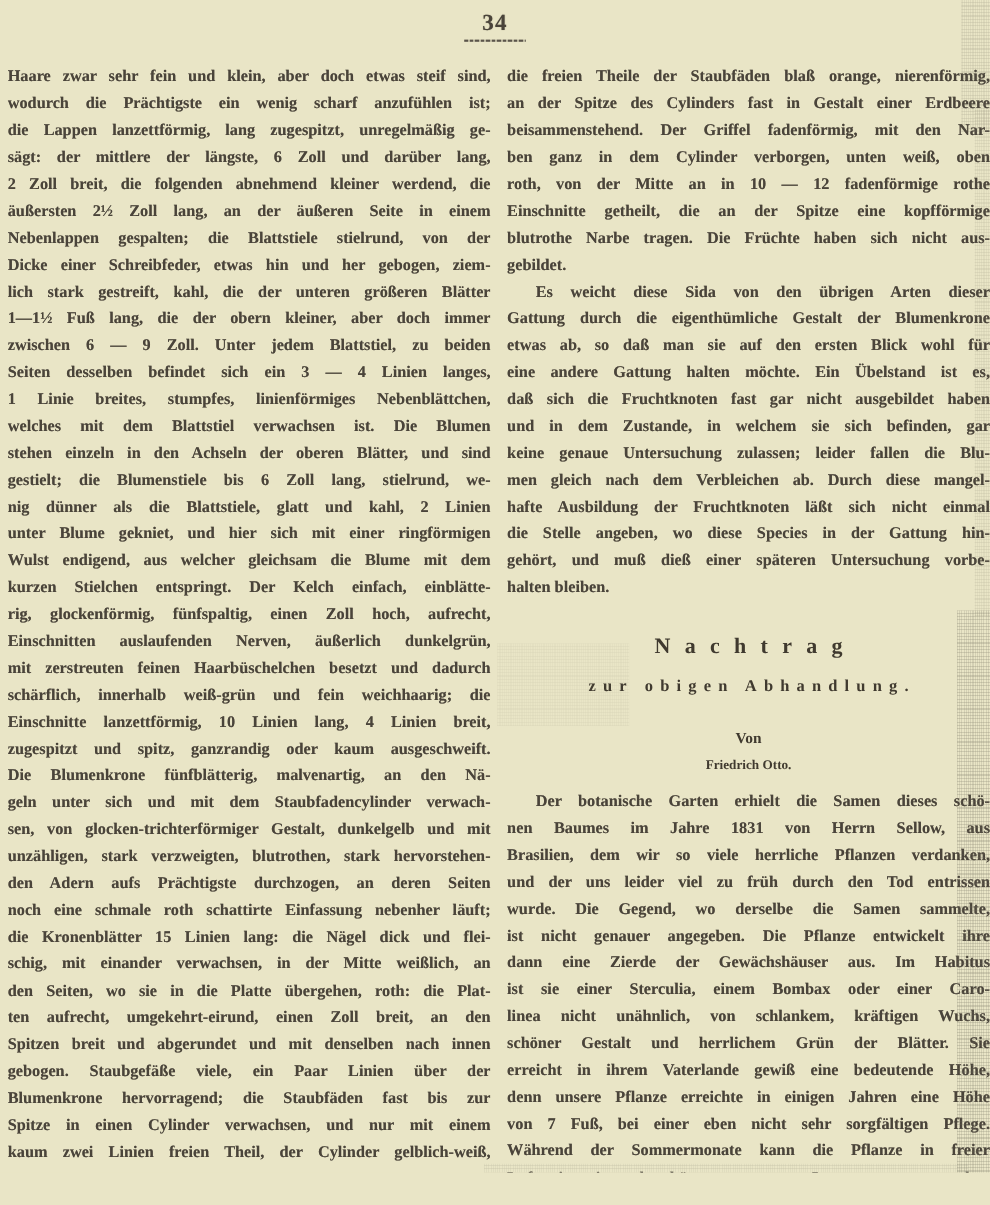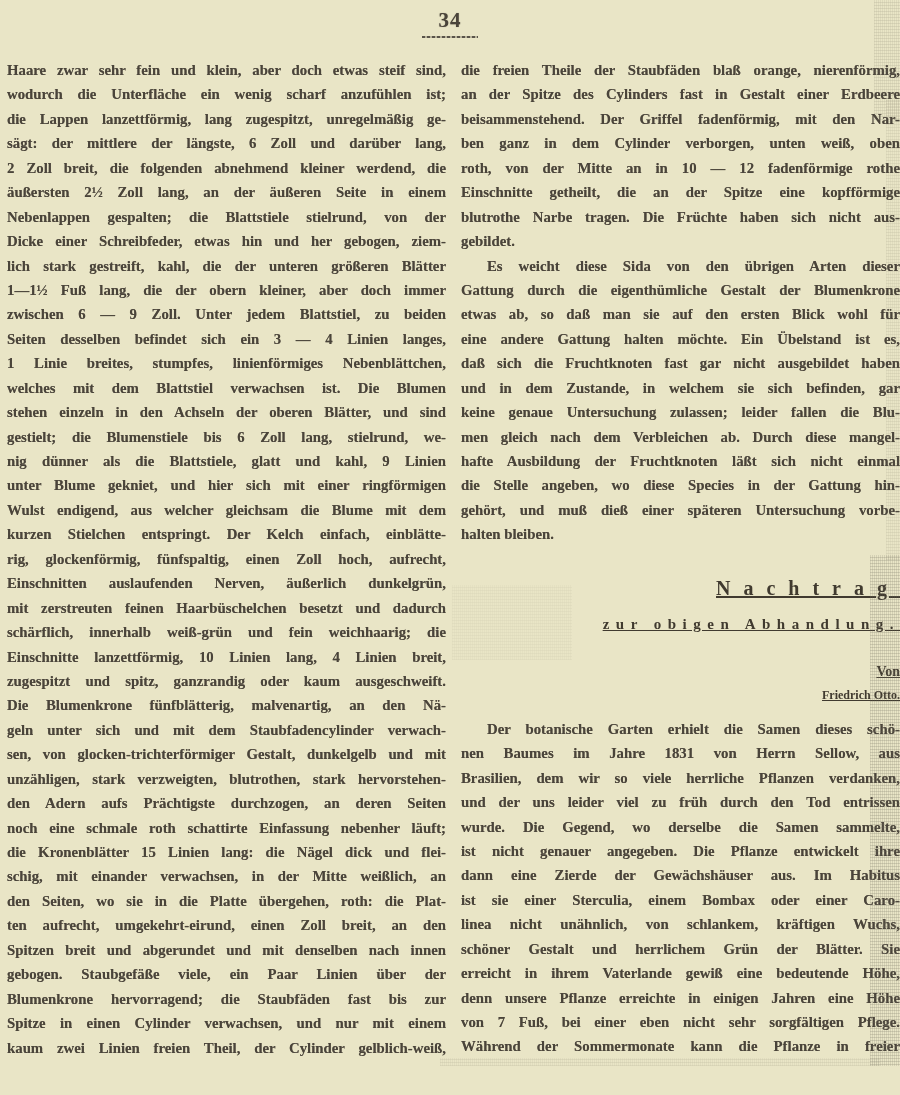--- a/index.html
+++ b/index.html
@@ -40,21 +40,21 @@
     color: #4a443a;
     line-height: 24.45px; height: 24.45px;
     text-align: justify; text-align-last: justify;
     white-space: nowrap; overflow: hidden;
     text-shadow: 0 0 0.6px rgba(74,68,58,.55);
   }
   .para .line:last-child { text-align-last: left; }
   .para.continued .line:last-child { text-align-last: justify; }
   .line.indent { text-indent: 26px; }
   
-  .nachtrag { text-align: right; margin: 28px 0 12px; color: #403a2f; text-decoration: underline; }
+  .nachtrag { text-align: center; margin: 28px 0 12px; color: #403a2f; }
   .n-title {
     font-size: 20px; font-weight: 700;
     letter-spacing: 13px; text-indent: 13px;
     line-height: 26px; margin-bottom: 13px;
   }
   .n-sub {
     font-size: 15px; font-weight: 700;
     letter-spacing: 6.5px; text-indent: 6.5px;
     line-height: 20px; margin-bottom: 31px;
   }
@@ -81,36 +81,36 @@
   <header class="page-header">
     <div class="page-number">34</div>
     <div class="header-rule"></div>
   </header>
 
   <div class="columns">
 
     <div class="col">
       <div class="para continued">
           <div class="line">Haare zwar sehr fein und klein, aber doch etwas steif sind,</div>
-          <div class="line">wodurch die Unterfläche ein wenig scharf anzufühlen ist;</div>
+          <div class="line">wodurch die Prächtigste ein wenig scharf anzufühlen ist;</div>
           <div class="line">die Lappen lanzettförmig, lang zugespitzt, unregelmäßig ge-</div>
           <div class="line">sägt: der mittlere der längste, 6 Zoll und darüber lang,</div>
           <div class="line">2 Zoll breit, die folgenden abnehmend kleiner werdend, die</div>
           <div class="line">äußersten 2½ Zoll lang, an der äußeren Seite in einem</div>
           <div class="line">Nebenlappen gespalten; die Blattstiele stielrund, von der</div>
           <div class="line">Dicke einer Schreibfeder, etwas hin und her gebogen, ziem-</div>
           <div class="line">lich stark gestreift, kahl, die der unteren größeren Blätter</div>
           <div class="line">1—1½ Fuß lang, die der obern kleiner, aber doch immer</div>
           <div class="line">zwischen 6 — 9 Zoll. Unter jedem Blattstiel, zu beiden</div>
           <div class="line">Seiten desselben befindet sich ein 3 — 4 Linien langes,</div>
           <div class="line">1 Linie breites, stumpfes, linienförmiges Nebenblättchen,</div>
           <div class="line">welches mit dem Blattstiel verwachsen ist. Die Blumen</div>
           <div class="line">stehen einzeln in den Achseln der oberen Blätter, und sind</div>
           <div class="line">gestielt; die Blumenstiele bis 6 Zoll lang, stielrund, we-</div>
-          <div class="line">nig dünner als die Blattstiele, glatt und kahl, 9 Linien</div>
+          <div class="line">nig dünner als die Blattstiele, glatt und kahl, 2 Linien</div>
           <div class="line">unter Blume gekniet, und hier sich mit einer ringförmigen</div>
           <div class="line">Wulst endigend, aus welcher gleichsam die Blume mit dem</div>
           <div class="line">kurzen Stielchen entspringt. Der Kelch einfach, einblätte-</div>
           <div class="line">rig, glockenförmig, fünfspaltig, einen Zoll hoch, aufrecht,</div>
           <div class="line">Einschnitten auslaufenden Nerven, äußerlich dunkelgrün,</div>
           <div class="line">mit zerstreuten feinen Haarbüschelchen besetzt und dadurch</div>
           <div class="line">schärflich, innerhalb weiß-grün und fein weichhaarig; die</div>
           <div class="line">Einschnitte lanzettförmig, 10 Linien lang, 4 Linien breit,</div>
           <div class="line">zugespitzt und spitz, ganzrandig oder kaum ausgeschweift.</div>
           <div class="line">Die Blumenkrone fünfblätterig, malvenartig, an den Nä-</div>

